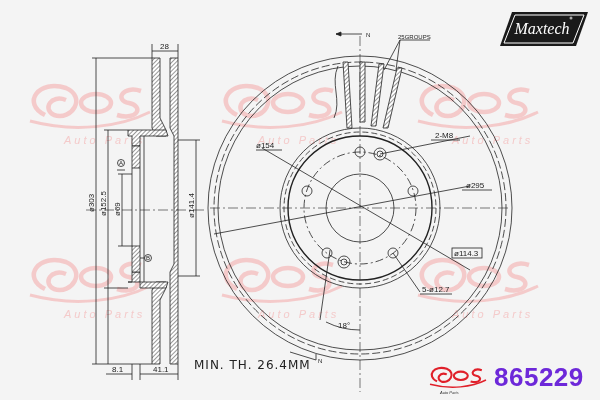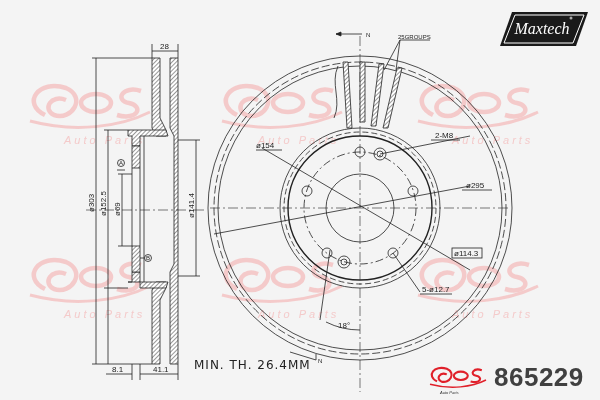--- a/index.html
+++ b/index.html
@@ -12,21 +12,21 @@
     #canvas { position: absolute; left: 0; top: 0; width: 600px; height: 400px; }
     .wm-text { font-family: "Liberation Sans", sans-serif; font-style: italic; font-size: 11px; fill: #f4c6c6; letter-spacing: 3px; }
     .dim { font-family: "Liberation Sans", sans-serif; font-size: 8px; fill: #222; }
     .dim-sm { font-family: "Liberation Sans", sans-serif; font-size: 6px; fill: #222; }
     .minth {
       position: absolute; left: 170px; top: 358px;
       font-family: "DejaVu Sans", sans-serif; font-size: 12px; color: #222; letter-spacing: 1px; margin-left: 24px;
     }
     .partno {
       position: absolute; left: 494px; top: 362px;
-      font-family: "Liberation Sans", sans-serif; font-weight: bold; font-size: 26px; color: #404040; letter-spacing: 0.5px;
+      font-family: "Liberation Sans", sans-serif; font-weight: bold; font-size: 26px; color: #6d28d9; letter-spacing: 0.5px;
     }
     .brand-badge {
       position: absolute; left: 499px; top: 12px; width: 86px; height: 34px;
     }
     .brand-text {
       position: absolute; left: 0; top: 0; width: 86px; height: 34px;
       display: flex; align-items: center; justify-content: center;
       font-family: "Liberation Serif", serif; font-style: italic; font-size: 16px; color: #fff;
     }
   </style>

